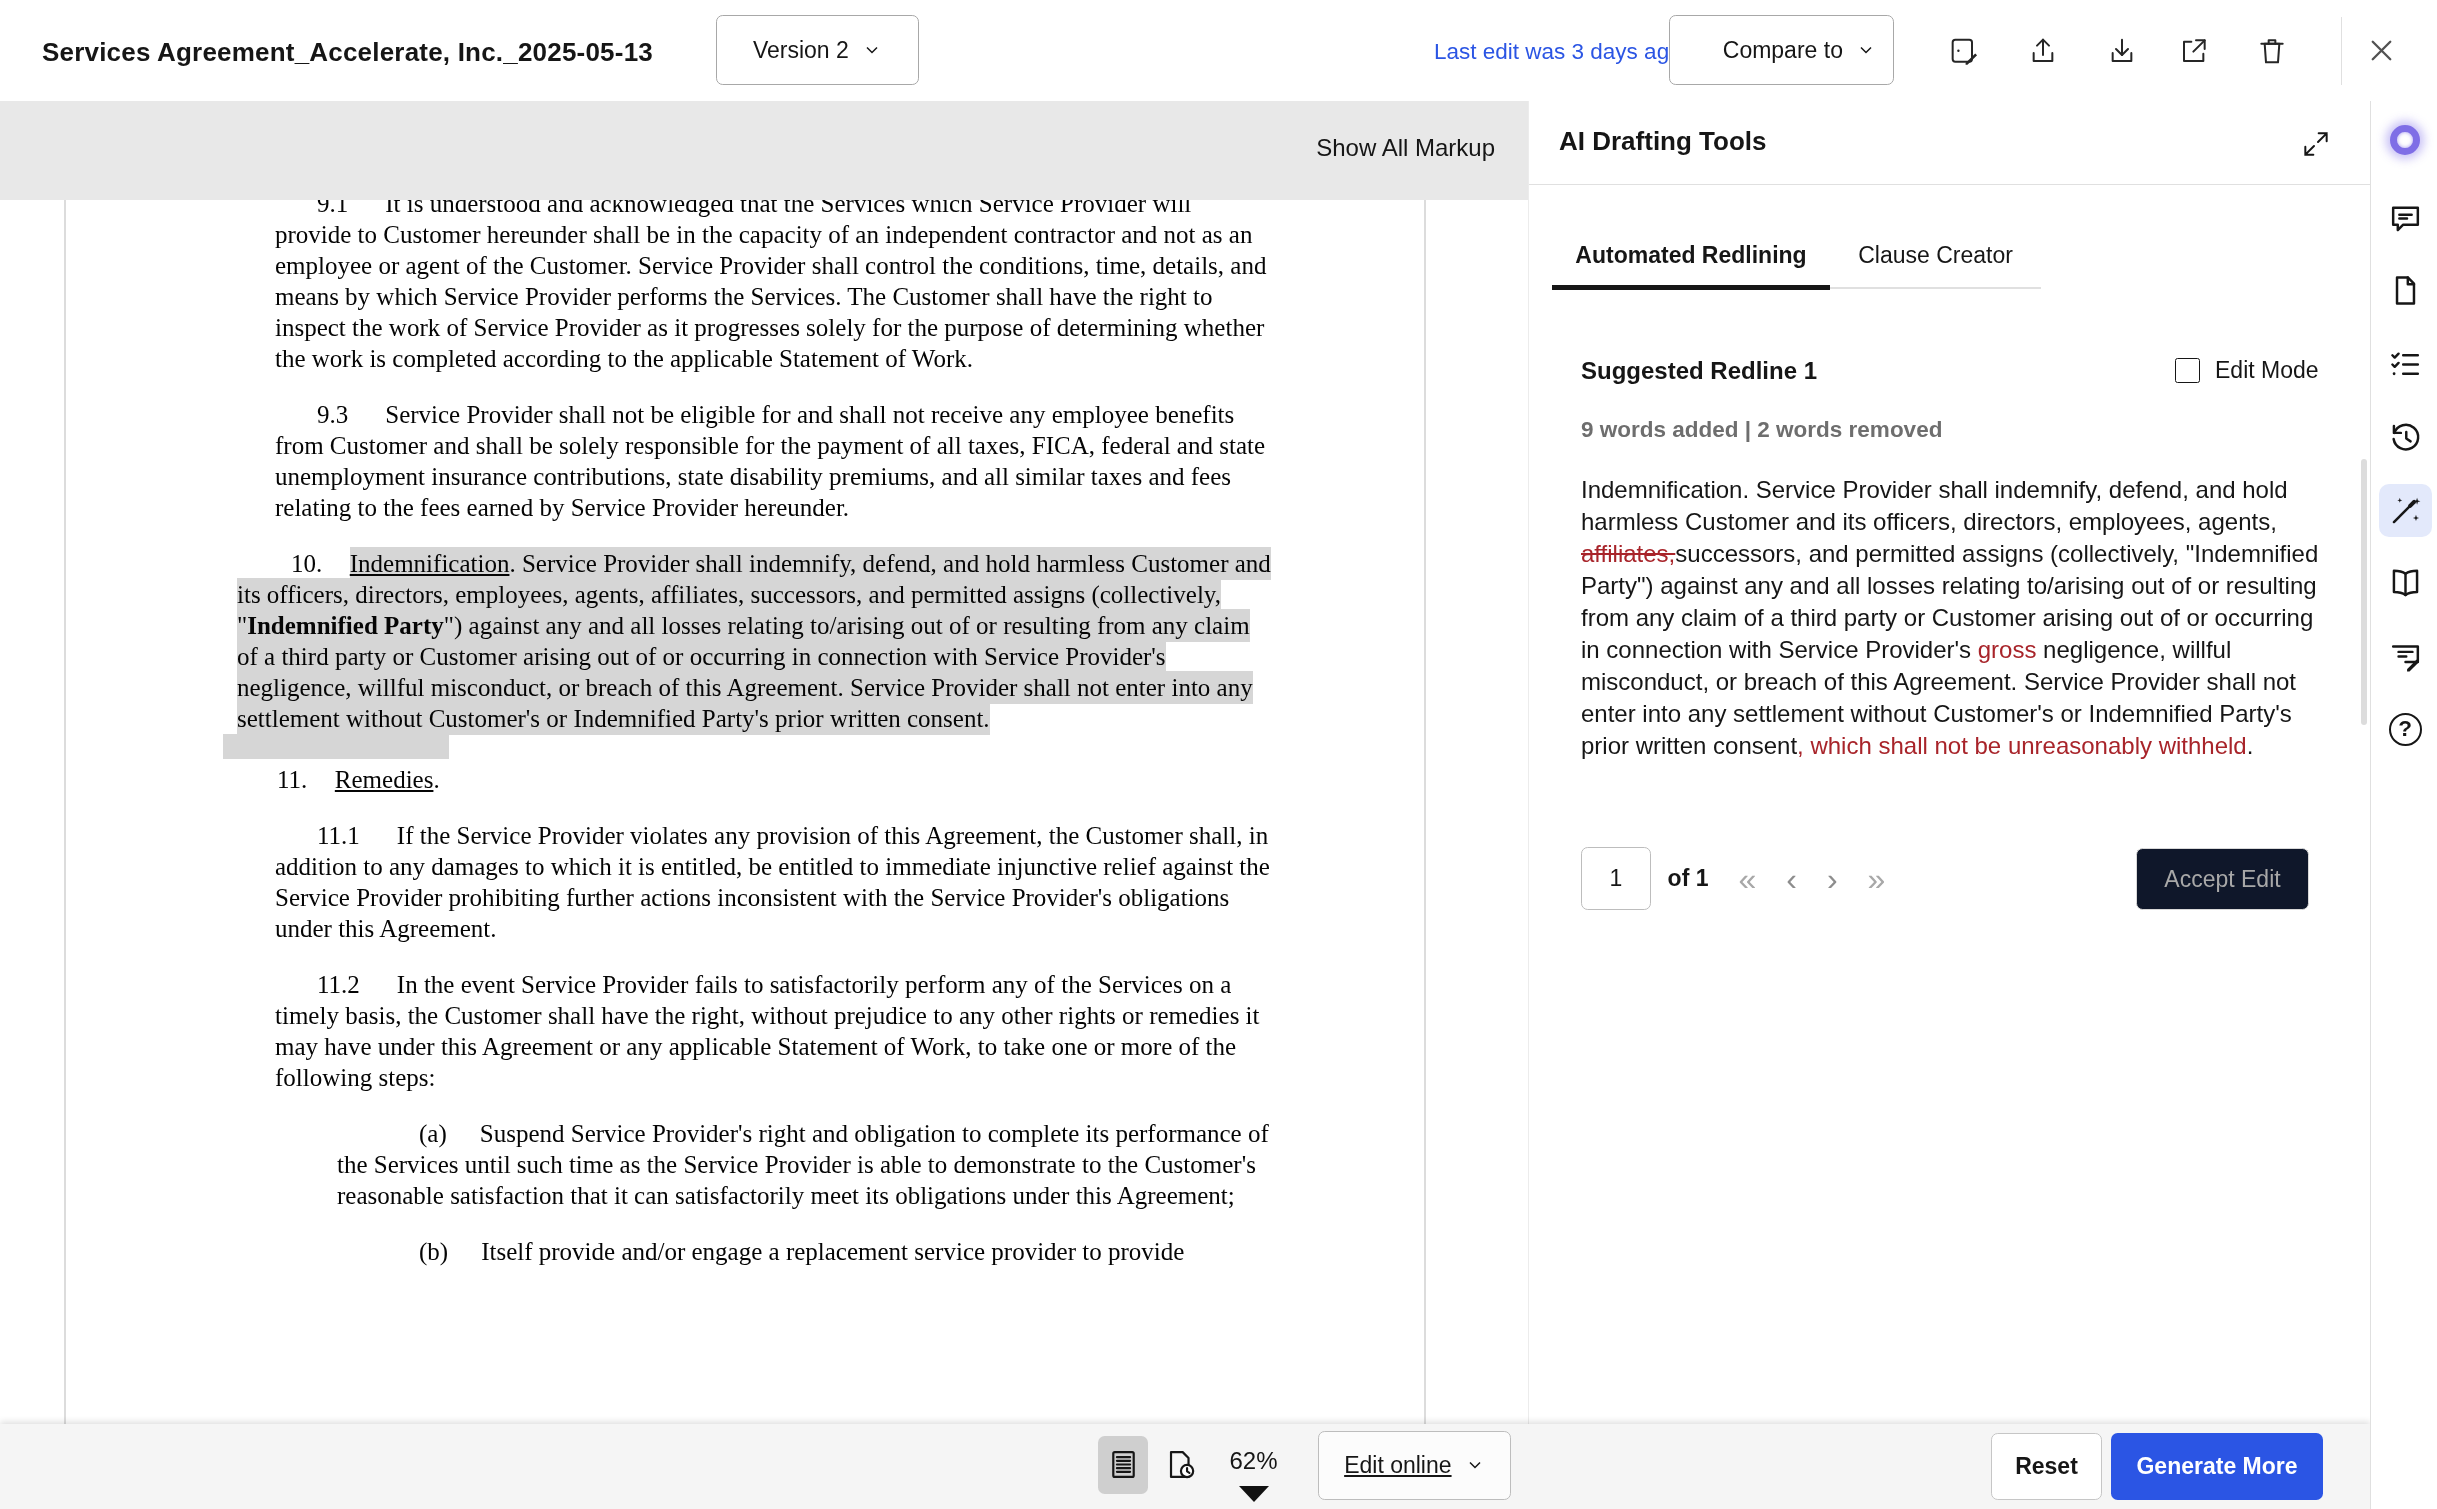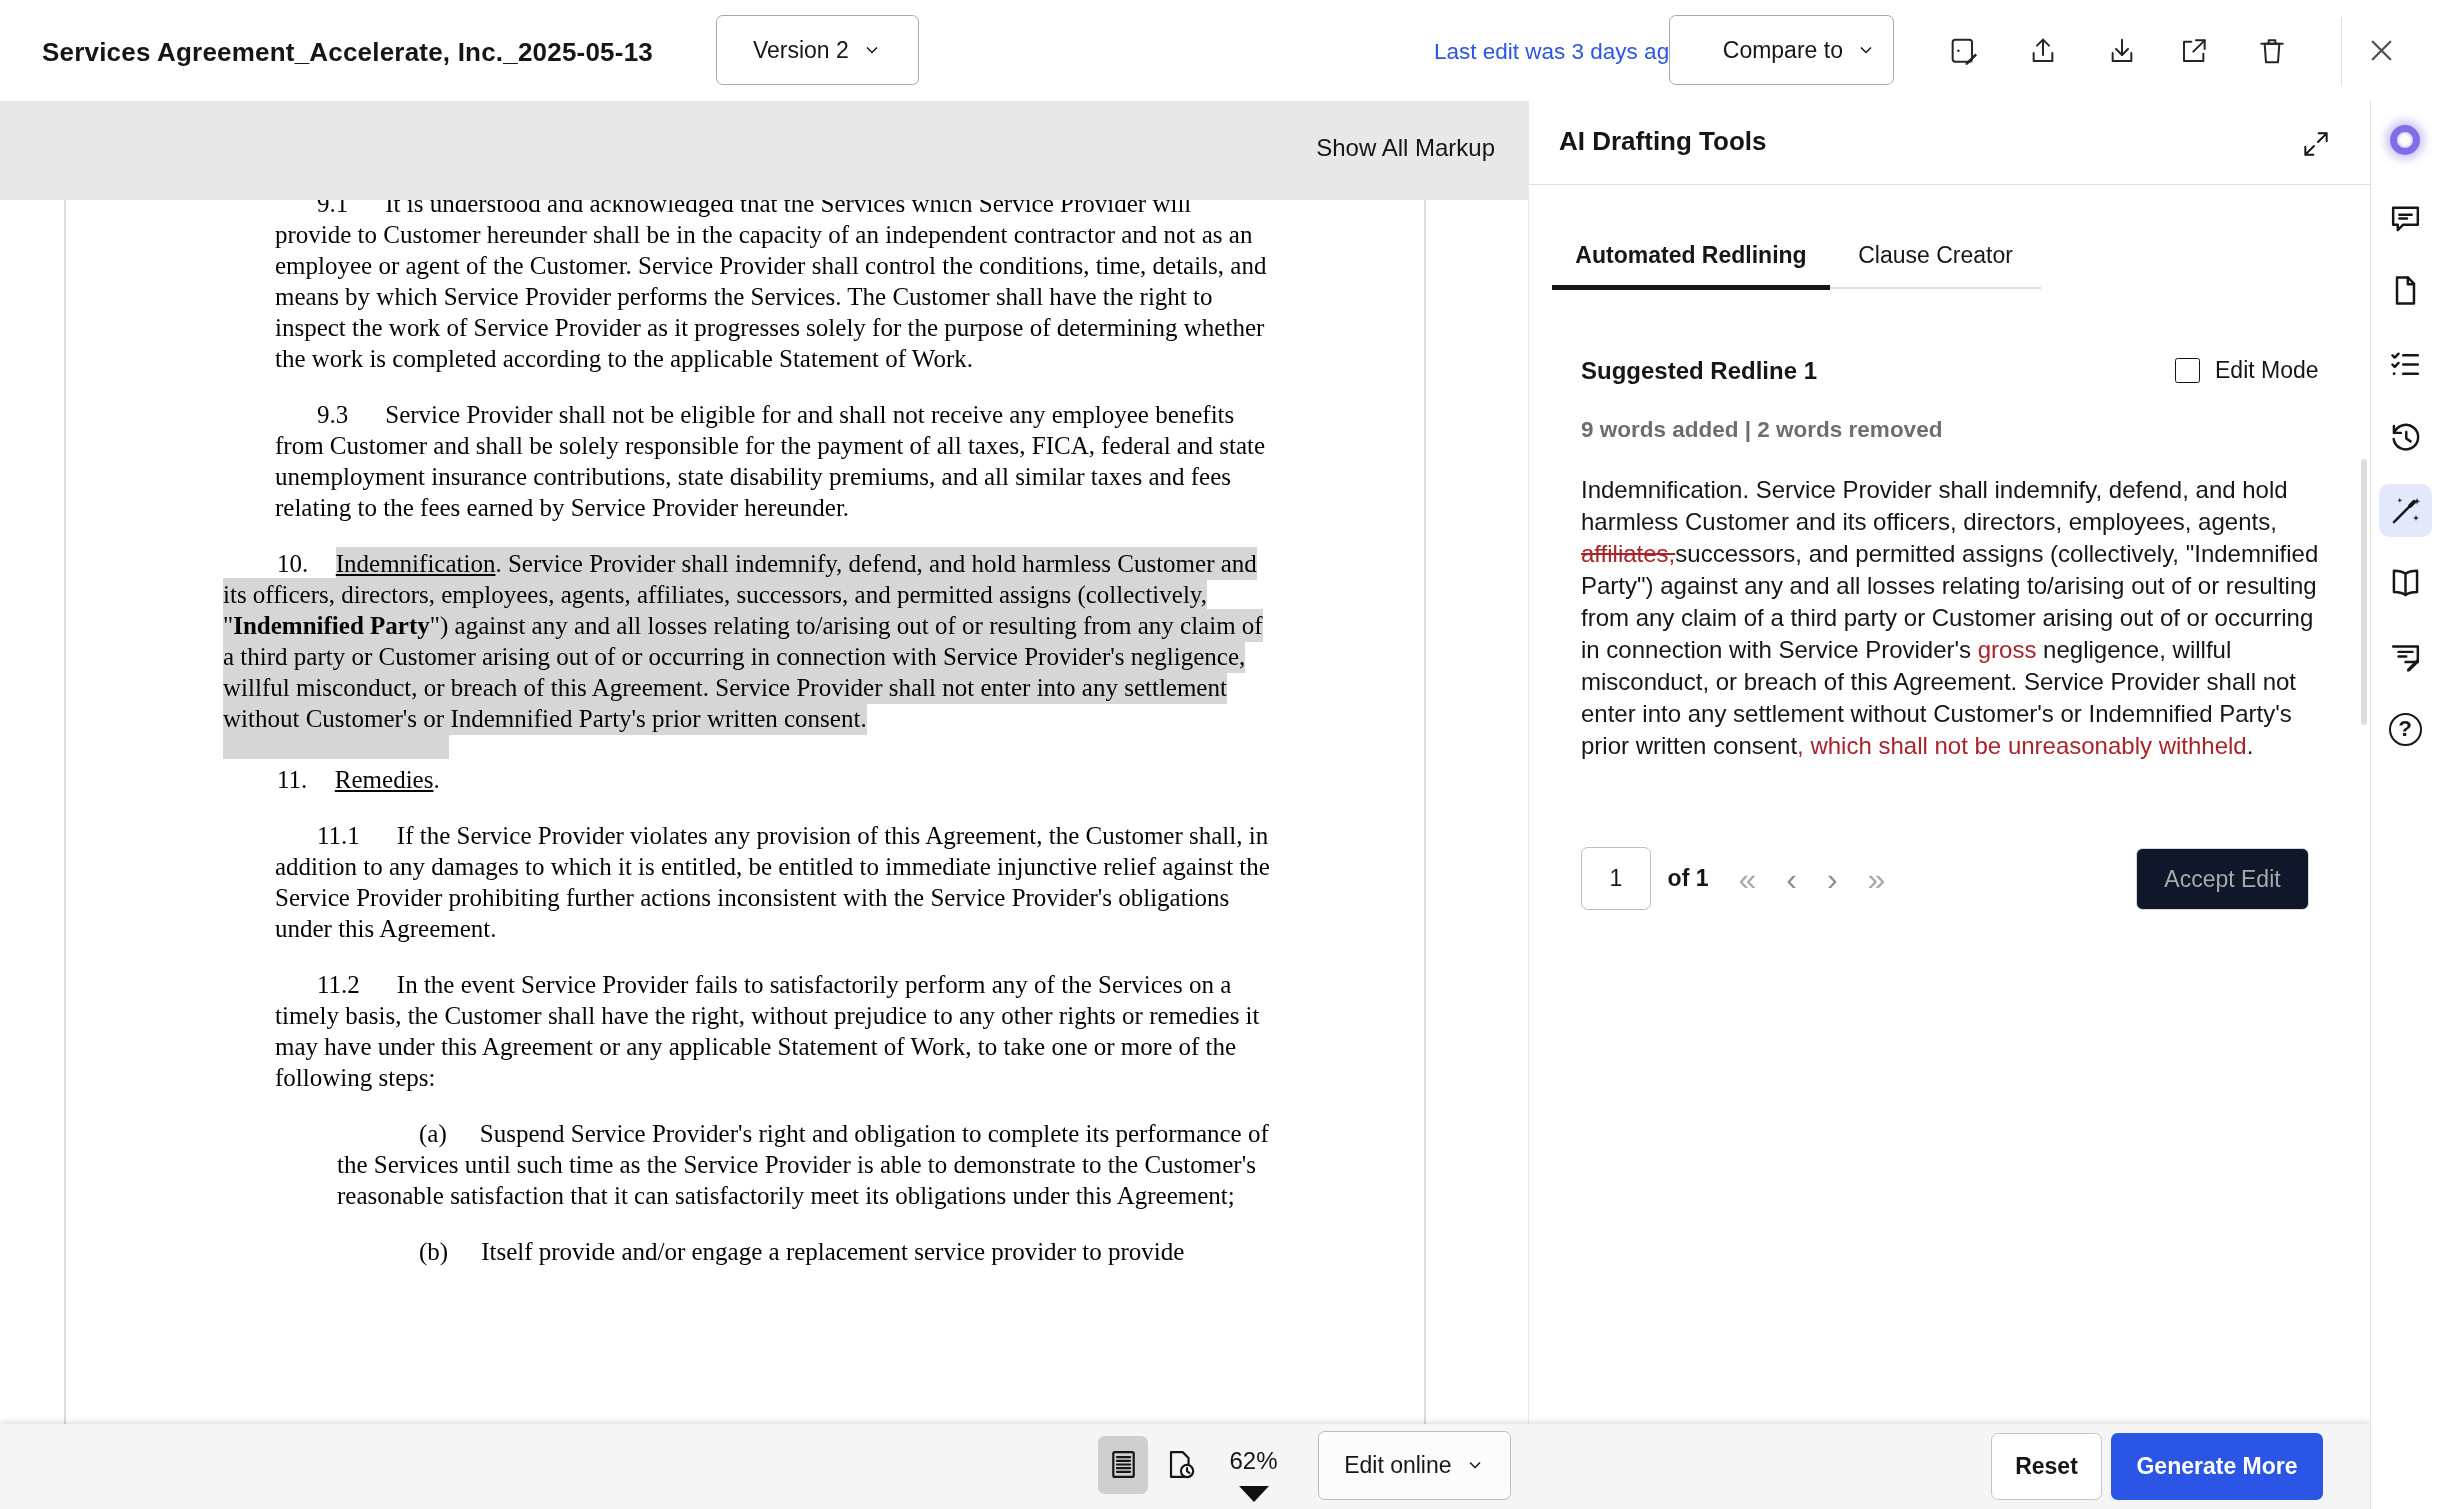--- a/index.html
+++ b/index.html
@@ -31,34 +31,34 @@
   .doc-para { margin:0 0 25px 0; }
   .lvl1 { margin-left:0; text-indent:54px; }
   .lvl1 .para-num { margin-right:27.5px; }
   .lvl2 { margin-left:52px; text-indent:42px; }
   .lvl2 .para-num { margin-right:37px; }
   .lvl3 { margin-left:114px; text-indent:82px; }
   .lvl3 .para-num { margin-right:33px; }
   .seg-u { text-decoration:underline; }
   .seg-b { font-weight:700; }
   .hl { background:#d6d6d6; padding:3.3px 0; }
-  .has-hl { margin-bottom:0; }
+  .has-hl { margin-bottom:0;margin-left:14px; }
   .hl-strip { height:25px; width:226px; background:#d6d6d6; margin:0 0 5px 0; }
 
   
   .footer-bar { position:absolute; left:0; top:1424px; width:2370px; height:85px; background:#f5f5f5;
     box-shadow:0 -1.7px 6.7px rgba(0,0,0,.14); z-index:20; }
   .view-toggle { position:absolute; left:1098px; top:11.6px; width:50px; height:58px; background:#cfcfcf;
     border-radius:6.7px; display:flex; align-items:center; justify-content:center; cursor:pointer; }
   .view-toggle svg, .doc-status svg { width:35px; height:35px; stroke:#161616; fill:none; stroke-width:1.5; stroke-linejoin:round; stroke-linecap:round; }
   .doc-status { position:absolute; left:1163px; top:23px; width:37px; height:37px; cursor:pointer; }
   .zoom-level { position:absolute; left:1216px; top:23px; width:75px; text-align:center; font-size:24px; color:#161616; cursor:pointer; }
   .zoom-caret { position:absolute; left:1239px; top:62px; width:0; height:0;
     border-left:15px solid transparent; border-right:15px solid transparent; border-top:16px solid #111; cursor:pointer; }
-  .editonline-btn { left:1318px; top:6.7px; width:193px; height:69px; background:#fcfcfc; border:0.8px solid #bdbdbd; }
+  .editonline-btn { left:1318px; top:6.7px; width:193px; height:69px; background:#fcfcfc; border:0.8px solid #bdbdbd;text-decoration:underline; }
   .reset-btn { left:1991px; top:9.2px; width:111px; height:67px; background:#fff; border:0.8px solid #c6c6c6; font-weight:700; }
   .generate-btn { position:absolute; left:2111px; top:9.2px; width:212px; height:67px; background:#2b55e4; color:#fff;
     border:none; border-radius:6.7px; font-size:23px; font-weight:700; display:flex; align-items:center; justify-content:center; cursor:pointer; }
 
   
   .ai-panel { position:absolute; left:1528px; top:101px; width:842px; height:1324px; background:#fff;
     border-left:0.8px solid #ececec; z-index:5; }
   .panel-header { position:absolute; left:0; top:0; width:100%; height:84px; border-bottom:0.8px solid #e0e0e0; }
   .panel-title { position:absolute; left:30px; top:25px; font-size:26px; font-weight:700; }
   .expand-btn { position:absolute; right:38px; top:27px; width:32px; height:32px; cursor:pointer; color:#161616; }

